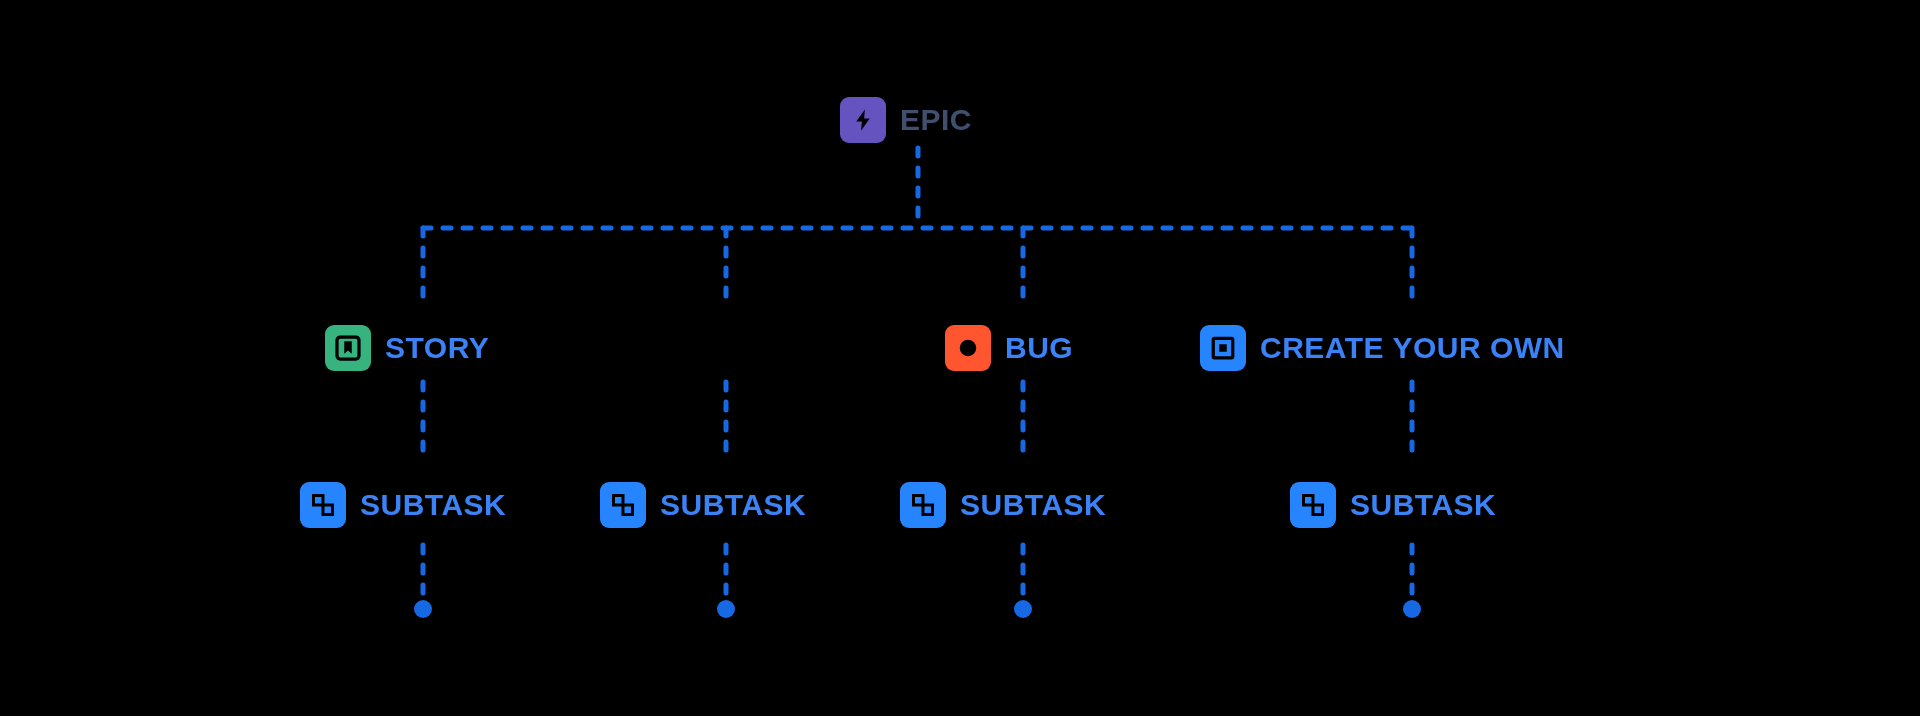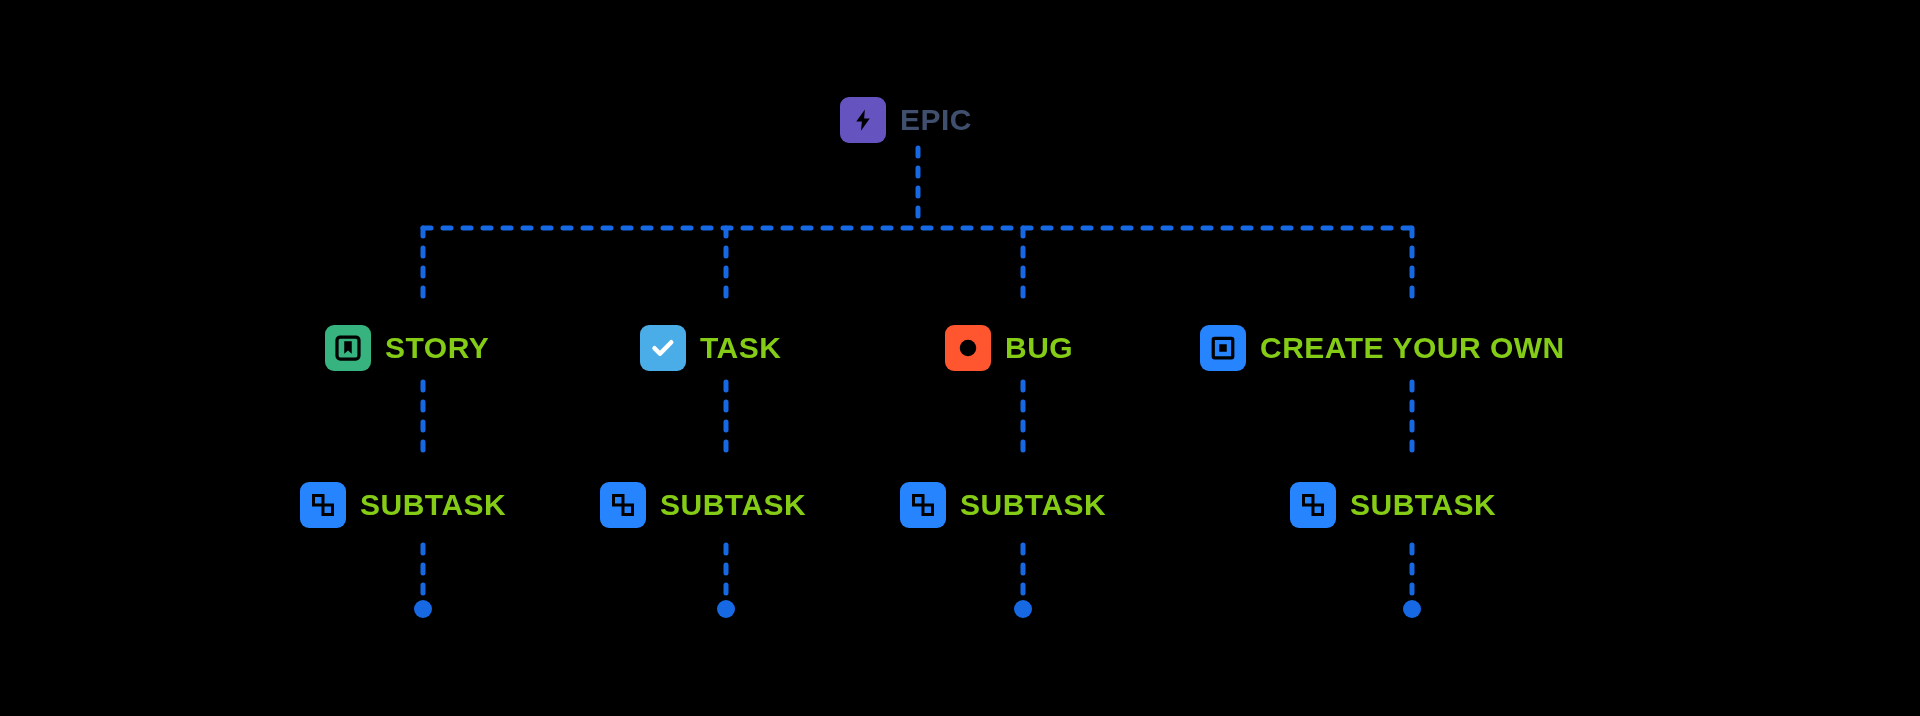--- a/index.html
+++ b/index.html
@@ -30,21 +30,21 @@
     width:46px; height:46px;
     border-radius:9px;
     display:flex; align-items:center; justify-content:center;
     flex:0 0 auto;
   }
   .node .node-label {
     margin-left:14px;
     font-size:30px;
     font-weight:bold;
     letter-spacing:0.5px;
-    color:#84cc16;
+    color:#3b82f6;
     line-height:1;
   }
   .node.epic .node-label { color:#3f4f6d; }
   .node svg { display:block; }
 </style>
 </head>
 <body>
 
 <div id="stage">
 
@@ -87,28 +87,20 @@
   <div class="node" style="left:325px; top:325px;">
     <span class="icon-box" style="background:#36b37e;">
       <svg width="30" height="30" viewBox="0 0 24 24">
         <rect x="3.2" y="3.2" width="17.6" height="17.6" rx="2.6" fill="none" stroke="#000000" stroke-width="2.6"></rect>
         <path d="M9 6.6 L15 6.6 L15 16.6 L12 13.9 L9 16.6 Z" fill="#000000"></path>
       </svg>
     </span>
     <span class="node-label">STORY</span>
   </div>
 
-  <div class="node" style="left:640px; top:325px;">
-    <span class="icon-box" style="background:#4bade8;">
-      <svg width="30" height="30" viewBox="0 0 24 24">
-        <path d="M5.2 12.2 L9.6 16.6 L18.6 7.4" fill="none" stroke="#ffffff" stroke-width="3.6" stroke-linecap="round" stroke-linejoin="round"></path>
-      </svg>
-    </span>
-    <span class="node-label">TASK</span>
-  </div>
 
   <div class="node" style="left:1200px; top:325px;">
     <span class="icon-box" style="background:#2684ff;">
       <svg width="30" height="30" viewBox="0 0 24 24">
         <rect x="4.2" y="4.2" width="15.6" height="15.6" rx="1" fill="none" stroke="#000000" stroke-width="2.6"></rect>
         <rect x="9" y="9" width="6" height="6" fill="#000000"></rect>
       </svg>
     </span>
     <span class="node-label">CREATE YOUR OWN</span>
   </div>

